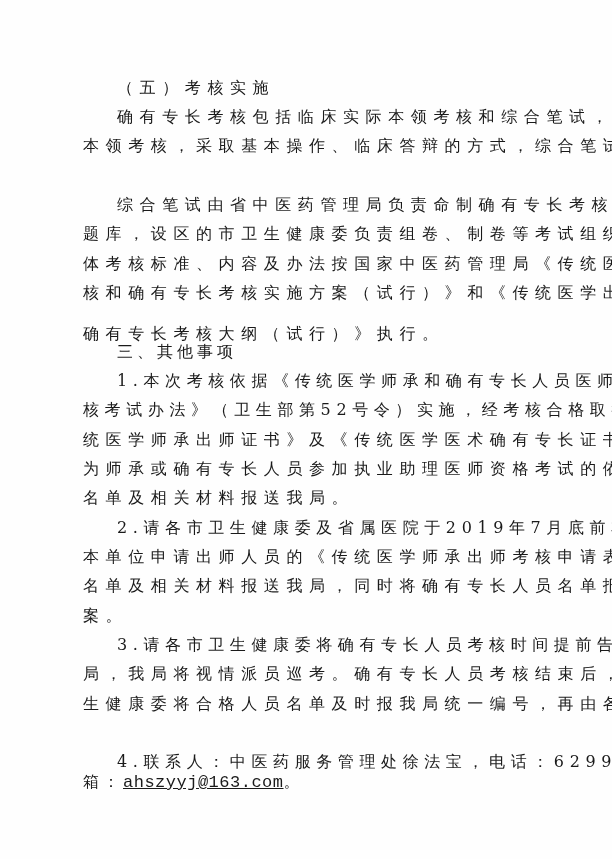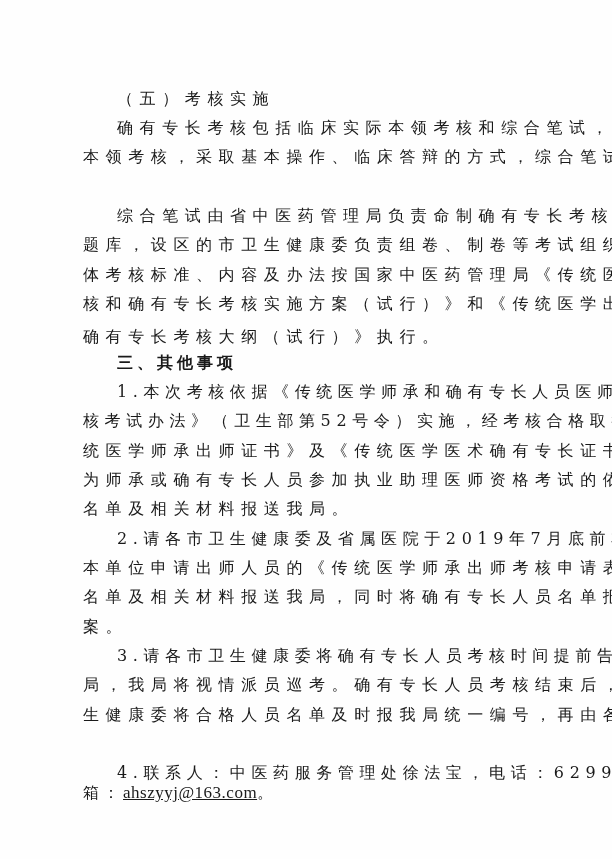--- a/index.html
+++ b/index.html
@@ -1,40 +1,40 @@
 <!DOCTYPE html>
 <html><head>
 <meta charset="utf-8">
 <style>
   html, body { margin: 0; padding: 0; background: #ffffff; }
   body { width: 612px; height: 859px; position: relative; overflow: hidden;
          font-family: "DejaVu Serif", "Liberation Serif", serif; color: #1a1a1a; }
   .page { position: absolute; left: 0; top: 0; width: 612px; height: 859px; background: #fefefe; }
   .line { position: absolute; left: 83px; width: 440px; font-size: 16px; line-height: 20px;
-          white-space: nowrap; letter-spacing: 6.6px; margin-top: 11px; }
+          white-space: nowrap; letter-spacing: 6.6px; }
   .indent { left: 117px; }
-  .heading-bold { font-family: "DejaVu Sans", "Liberation Sans", sans-serif; font-weight: bold; letter-spacing: 4px; }
-  .email { text-decoration: underline; letter-spacing: 0.5px; font-family: Liberation Serif, serif; font-size: 17px; }
+  .heading-bold { font-family: "DejaVu Sans", "Liberation Sans", sans-serif; font-weight: normal; letter-spacing: 4px; }
+  .email { text-decoration: underline; letter-spacing: 0.5px; font-family: Liberation Mono, monospace; font-size: 17px; }
   .tight { letter-spacing: 5.6px; }
 </style>
 </head>
 <body>
 
 <div class="page">
 
   <div class="line indent" style="top:78px">（五）考核实施</div>
 
   <div class="line indent" style="top:107px">确有专长考核包括临床实际本领考核和综合笔试，临床实际</div>
   <div class="line" style="top:136px">本领考核，采取基本操作、临床答辩的方式，综合笔试采取闭卷</div>
 
   <div class="line indent" style="top:195px">综合笔试由省中医药管理局负责命制确有专长考核考试试</div>
   <div class="line" style="top:224px">题库，设区的市卫生健康委负责组卷、制卷等考试组织工作。具</div>
   <div class="line" style="top:254px">体考核标准、内容及办法按国家中医药管理局《传统医学出师考</div>
   <div class="line" style="top:283px">核和确有专长考核实施方案（试行）》和《传统医学出师考核和</div>
-  <div class="line" style="top:316px">确有专长考核大纲（试行）》执行。</div>
+  <div class="line" style="top:324px">确有专长考核大纲（试行）》执行。</div>
 
   <div class="line indent heading-bold" style="top:342px">三、其他事项</div>
 
   <div class="line indent tight" style="top:371px">1.本次考核依据《传统医学师承和确有专长人员医师资格考</div>
   <div class="line tight" style="top:400px">核考试办法》（卫生部第52号令）实施，经考核合格取得的《传</div>
   <div class="line" style="top:430px">统医学师承出师证书》及《传统医学医术确有专长证书》，仅作</div>
   <div class="line" style="top:459px">为师承或确有专长人员参加执业助理医师资格考试的依据，不作</div>
   <div class="line" style="top:488px">名单及相关材料报送我局。</div>
 
   <div class="line indent tight" style="top:518px">2.请各市卫生健康委及省属医院于2019年7月底前将本市</div>

